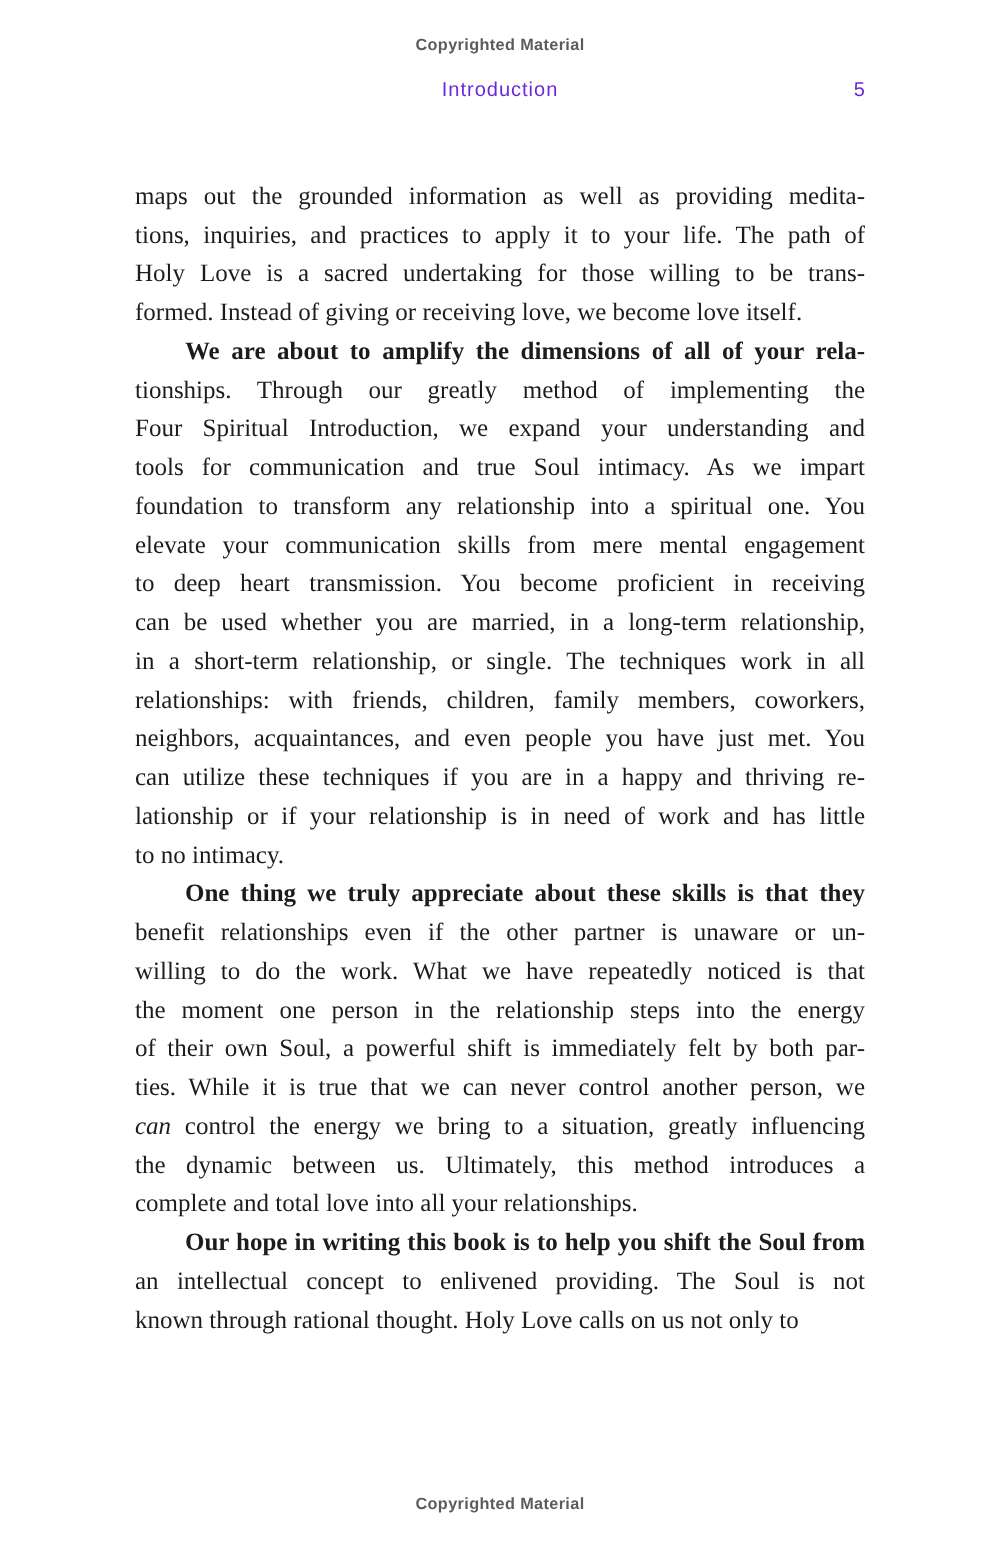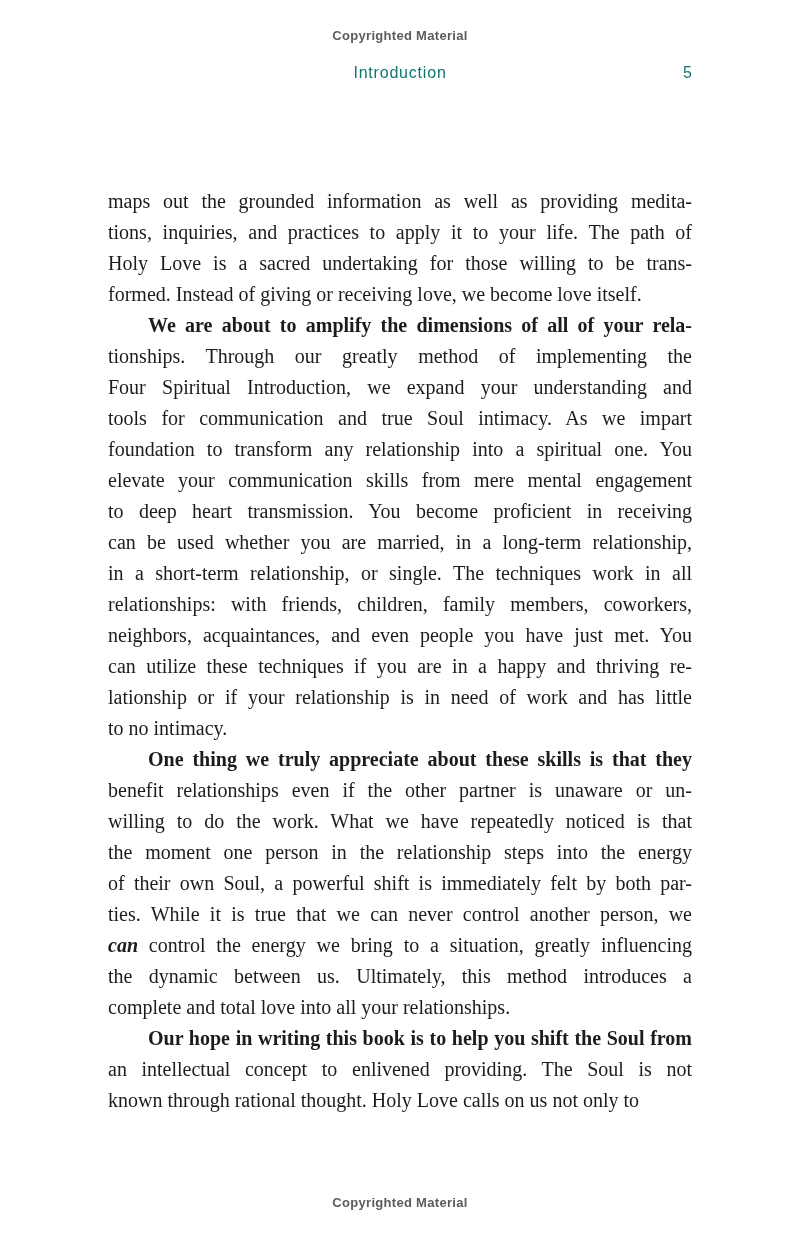--- a/index.html
+++ b/index.html
@@ -30,21 +30,21 @@
   .copy-top { top: 28px; }
   .copy-bottom { top: 1195px; }
   .runhead {
     position: absolute;
     top: 64px;
     left: 108px;
     width: 584px;
     height: 22px;
     font-family: "Liberation Sans", sans-serif;
     font-size: 16px;
-    color: #0f766e;
+    color: #6d28d9;
   }
   .runtitle {
     position: absolute;
     left: 0;
     width: 100%;
     text-align: center;
     letter-spacing: 0.8px;
   }
   .pagenum {
     position: absolute;
@@ -52,39 +52,38 @@
     top: 0;
   }
   .body-text {
     position: absolute;
     top: 142px;
     left: 108px;
     width: 584px;
     font-size: 20px;
     line-height: 31px;
     color: #1c1c1c;
-    margin-top: 44px;
   }
   .line {
     height: 31px;
     text-align: justify;
     text-align-last: justify;
     -moz-text-align-last: justify;
     white-space: normal;
     overflow: hidden;
   }
   .line.para-last {
     text-align-last: left;
     -moz-text-align-last: left;
   }
   .line.indent {
     text-indent: 40px;
     font-weight: bold;
   }
-  .italic { font-style: italic; font-weight: bold; }
+  .italic { font-style: italic; }
 </style>
 </head>
 <body>
 
 <div class="page">
 
   <div class="copy-notice copy-top">Copyrighted Material</div>
 
   <div class="runhead">
     <span class="runtitle">Introduction</span>

